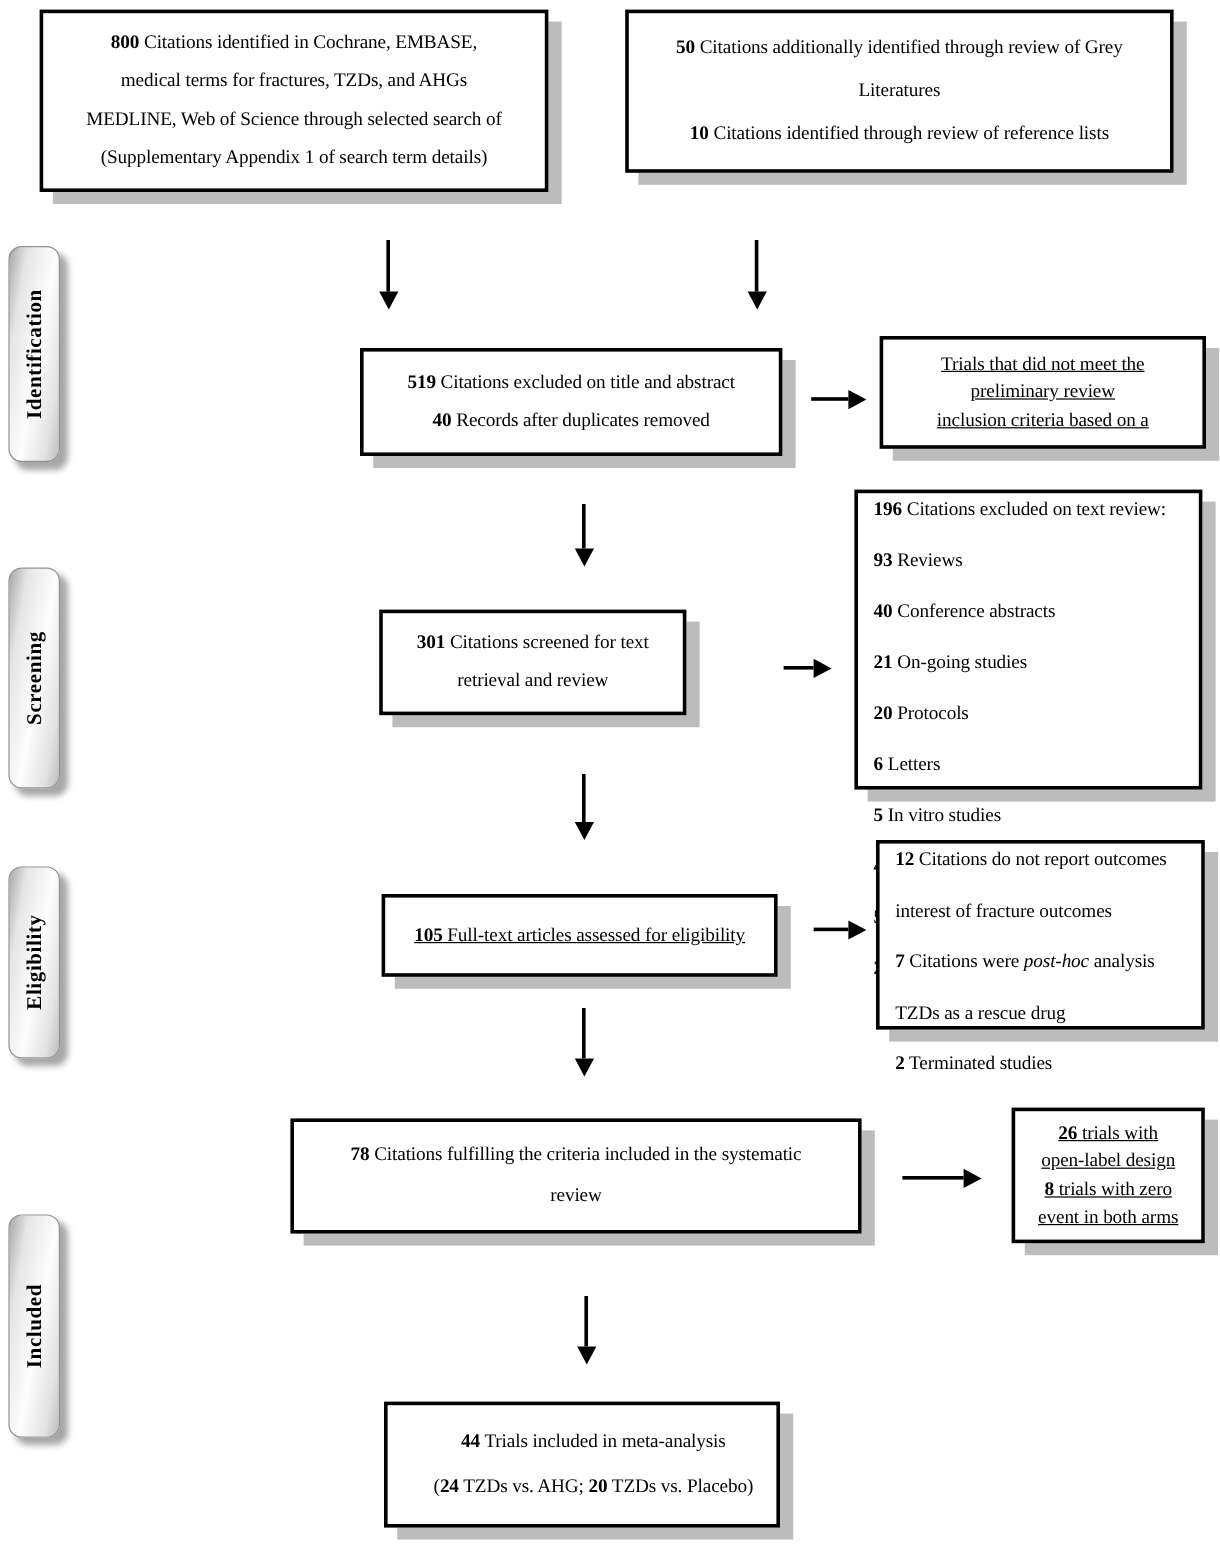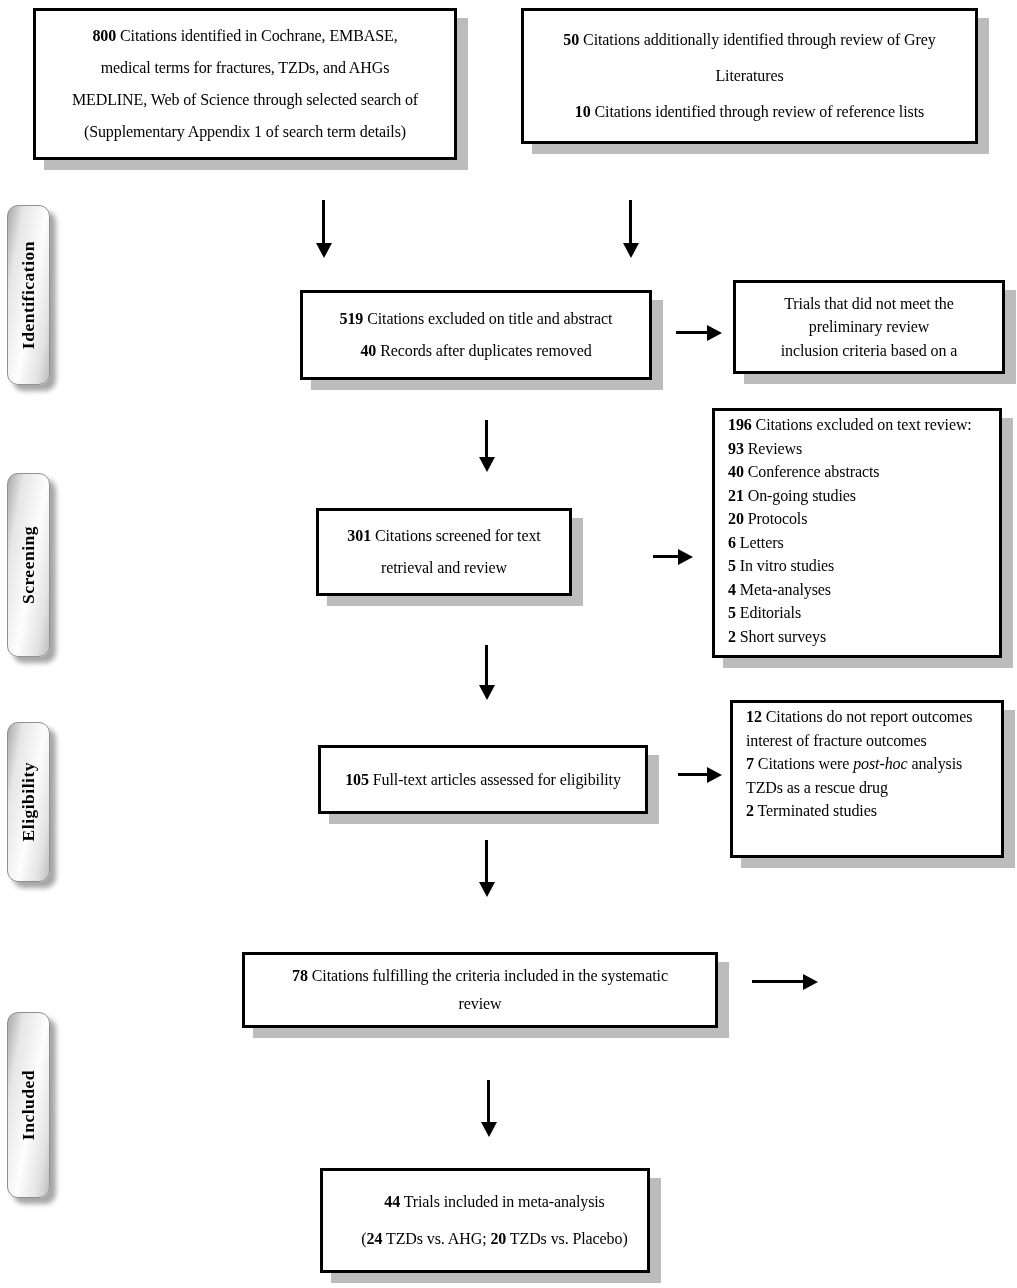--- a/index.html
+++ b/index.html
@@ -9,23 +9,23 @@
     font-size:16px; letter-spacing:-0.1px; overflow:hidden;
   }
   
   .fbox {
     position:absolute; background:#ffffff; border:3px solid #000;
     box-shadow:11px 10px 0 0 #bcbcbc; box-sizing:border-box;
     display:flex; flex-direction:column; padding:2px 6px;
   }
   .fbox .line { white-space:nowrap; }
   .center-spread { justify-content:space-evenly; text-align:center; }
-  .center-tight  { justify-content:center; text-align:center; }
+  .center-tight  { justify-content:center; text-align:center;text-decoration:underline; }
   .center-tight .line { line-height:1.45; }
-  .list { justify-content:flex-start; text-align:left; padding-left:13px; }
+  .list { justify-content:flex-start; text-align:left; padding-left:13px;gap:19px; }
   .list .line { line-height:1.47; }
   .fbox .b { font-weight:bold; }
   .fbox .i { font-style:italic; }
 
   
   .stage {
     position:absolute; left:7px; width:43px; box-sizing:border-box;
     border:1px solid #909090; border-radius:11px;
     background:linear-gradient(100deg,#a8a8a8 0%,#e6e6e6 22%,#fdfdfd 55%,#e3e3e3 82%,#bdbdbd 100%);
     box-shadow:6px 6px 5px rgba(0,0,0,0.35);
@@ -130,27 +130,33 @@
   <div class="fbox list" style="left:730px; top:700px; width:274px; height:158px;">
       <div class="line"><span class="b">12</span><span> Citations do not report outcomes</span></div>
       <div class="line"><span>interest of fracture outcomes</span></div>
       <div class="line"><span class="b">7</span><span> Citations were </span><span class="i">post-hoc</span><span> analysis</span></div>
       <div class="line"><span>TZDs as a rescue drug</span></div>
       <div class="line"><span class="b">2</span><span> Terminated studies</span></div>
     </div>
 
   <div class="arrow-v" style="left:485px; top:840px; height:42px;"></div>
 
-  <div class="fbox center-spread" style="left:242px; top:932px; width:476px; height:76px;margin-top:20px;">
+  <div class="fbox center-spread" style="left:242px; top:932px; width:476px; height:96px;">
       <div class="line"><span class="b">78</span><span> Citations fulfilling the criteria included in the systematic</span></div>
       <div class="line"><span>review</span></div>
     </div>
 
   <div class="arrow-h" style="left:752px; top:980px; width:51px;"></div>
 
+  <div class="fbox center-tight" style="left:843px; top:923px; width:161px; height:113px;">
+      <div class="line"><span class="b">26</span><span> trials with</span></div>
+      <div class="line"><span>open-label design</span></div>
+      <div class="line"><span class="b">8</span><span> trials with zero</span></div>
+      <div class="line"><span>event in both arms</span></div>
+    </div>
 
   <div class="arrow-v" style="left:487px; top:1080px; height:42px;"></div>
 
   <div class="fbox center-spread" style="left:320px; top:1168px; width:330px; height:105px;padding-left:25px;">
       <div class="line"><span class="b">44</span><span> Trials included in meta-analysis</span></div>
       <div class="line"><span>(</span><span class="b">24</span><span> TZDs vs. AHG; </span><span class="b">20</span><span> TZDs vs. Placebo)</span></div>
     </div>
 
 </div>
 

